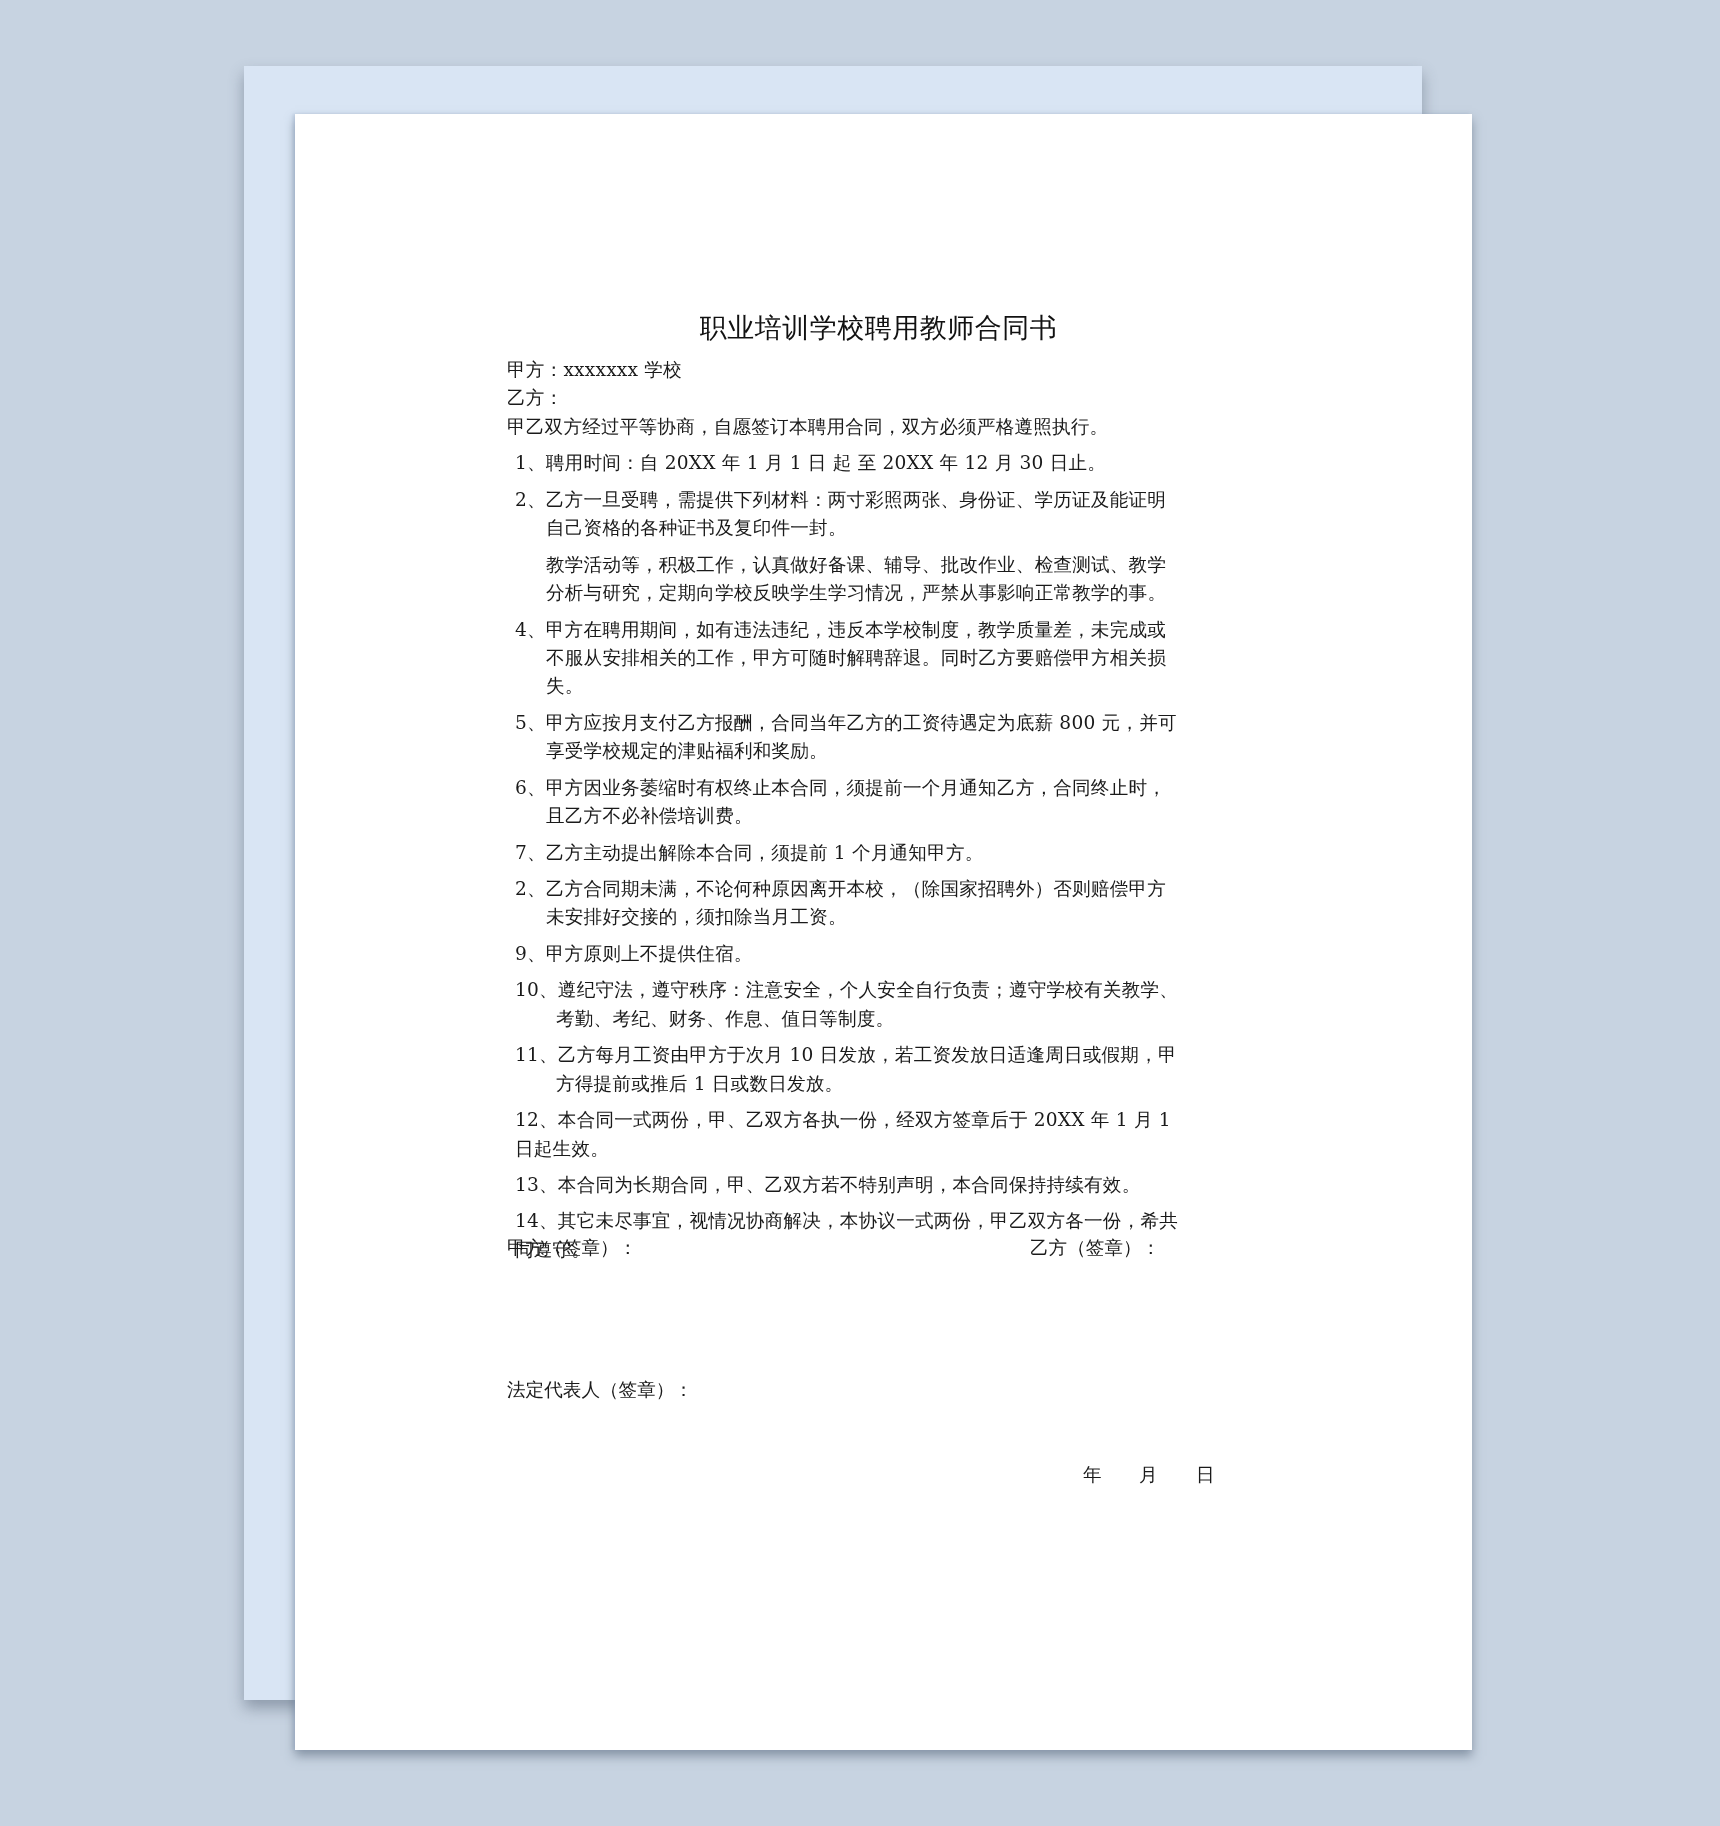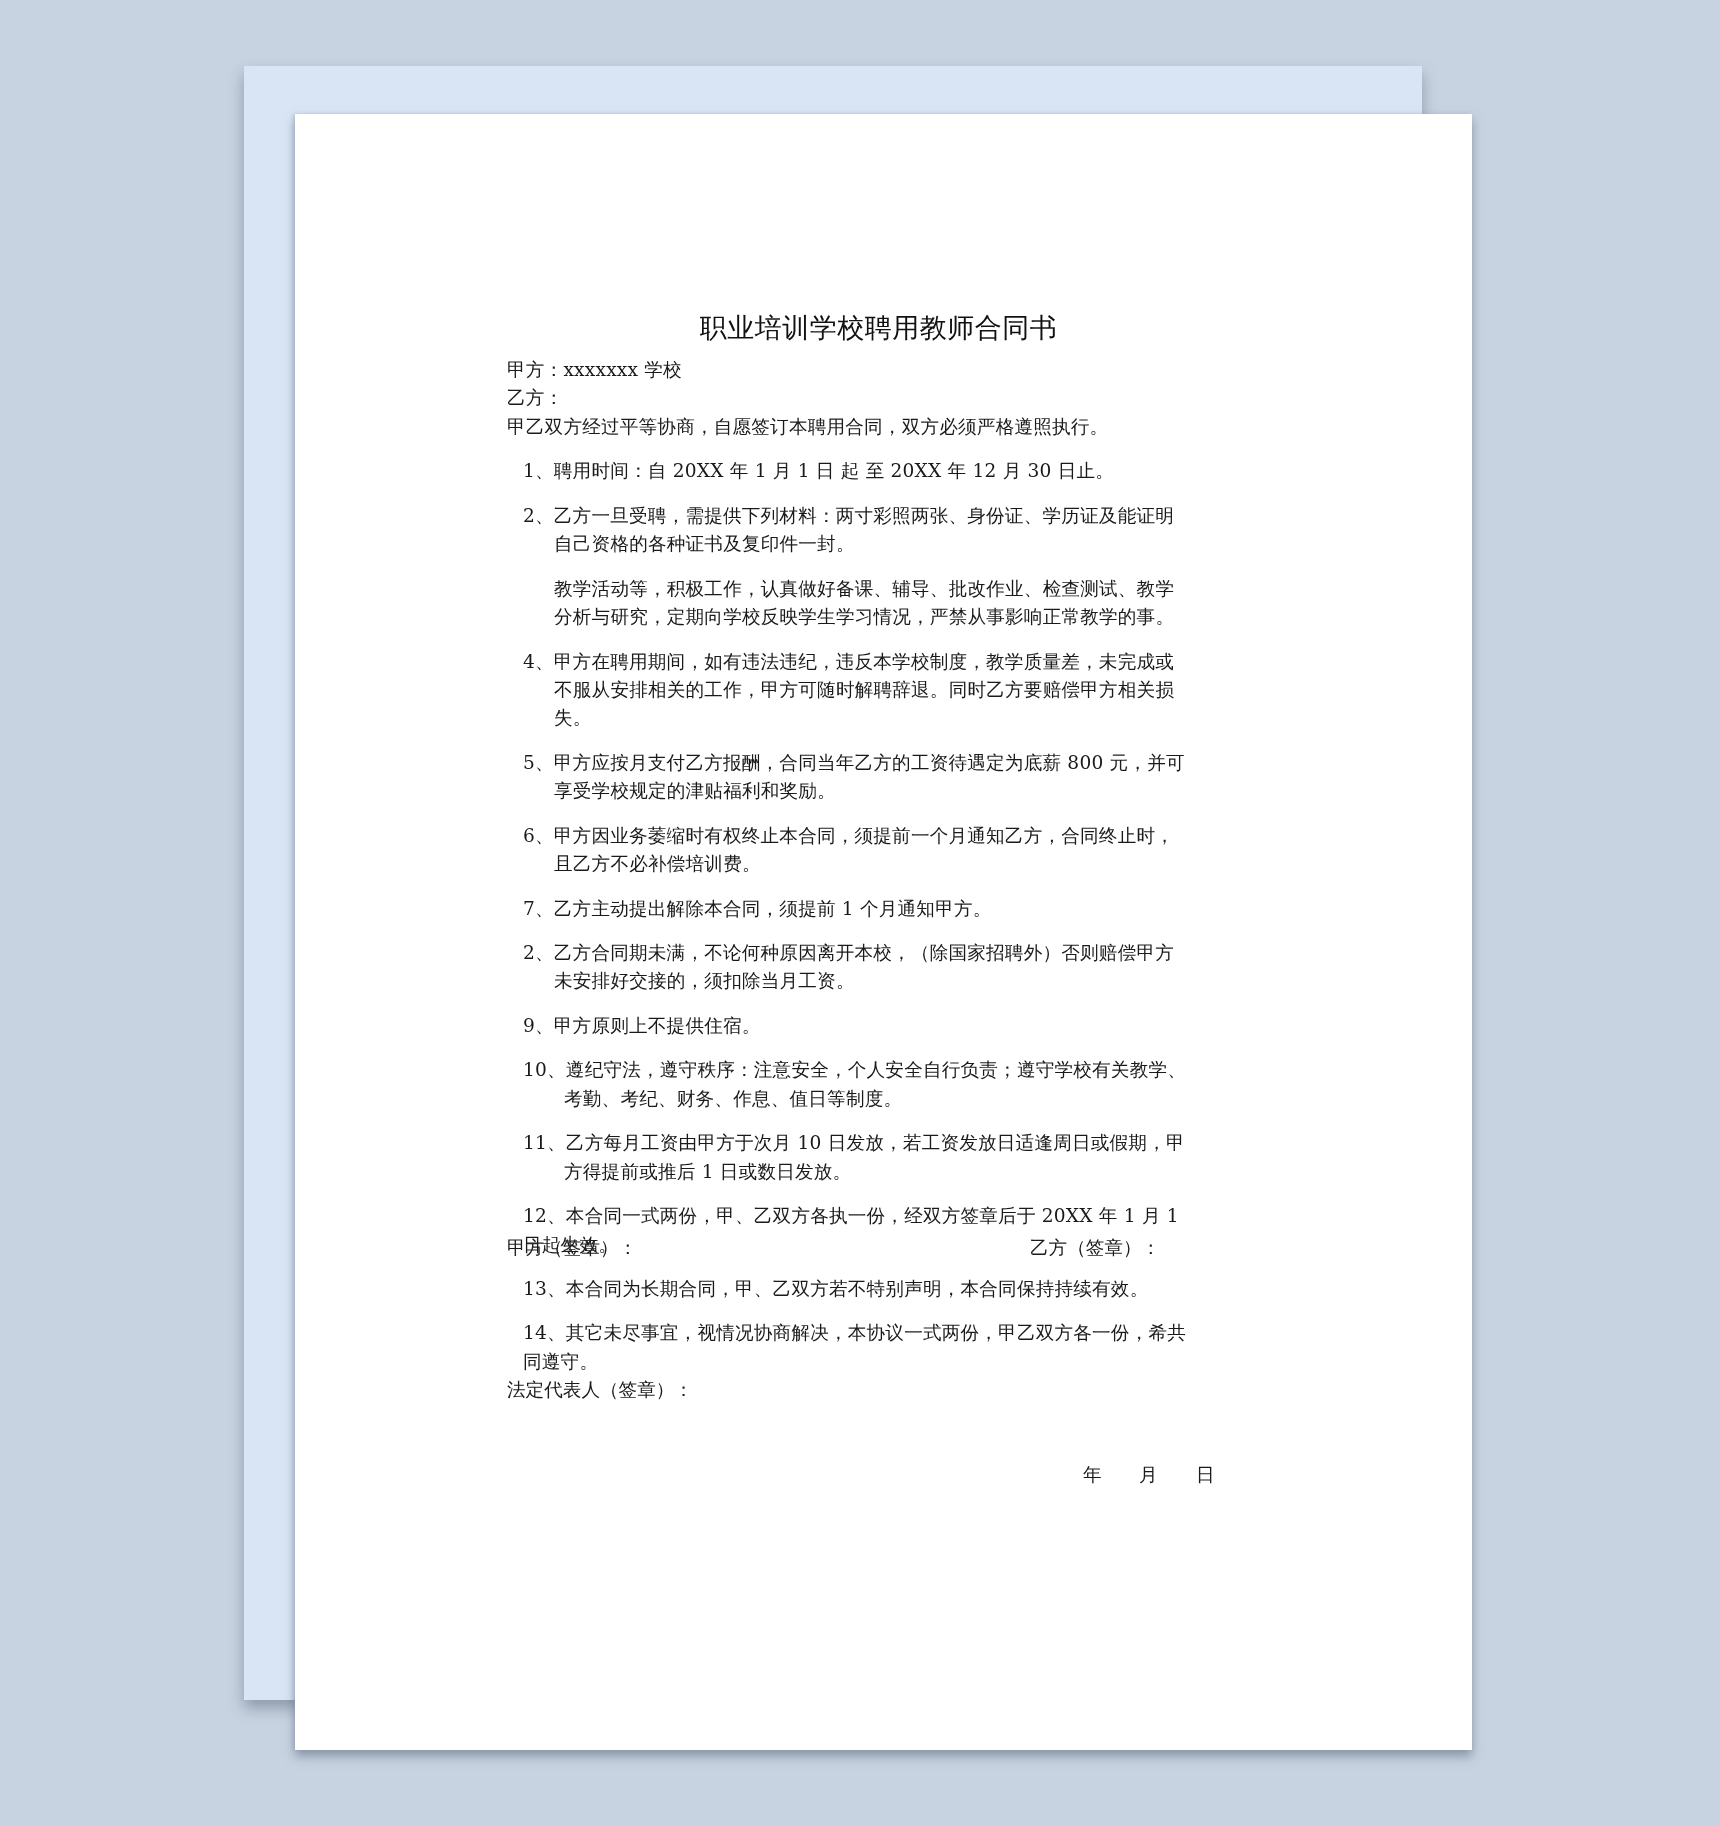--- a/index.html
+++ b/index.html
@@ -53,21 +53,21 @@
     width: 760px;
     font-size: 18.6px;
     line-height: 28.45px;
     letter-spacing: 0.2px;
   }
   .line {
     white-space: nowrap;
     height: 28.45px;
   }
   .para {
-    margin: 16px;
+    margin: 8px;
   }
   .para .l {
     display: block;
     white-space: nowrap;
     height: 28.45px;
   }
   .sig-row {
     position: absolute;
     top: 1120px;
     left: 212px;

